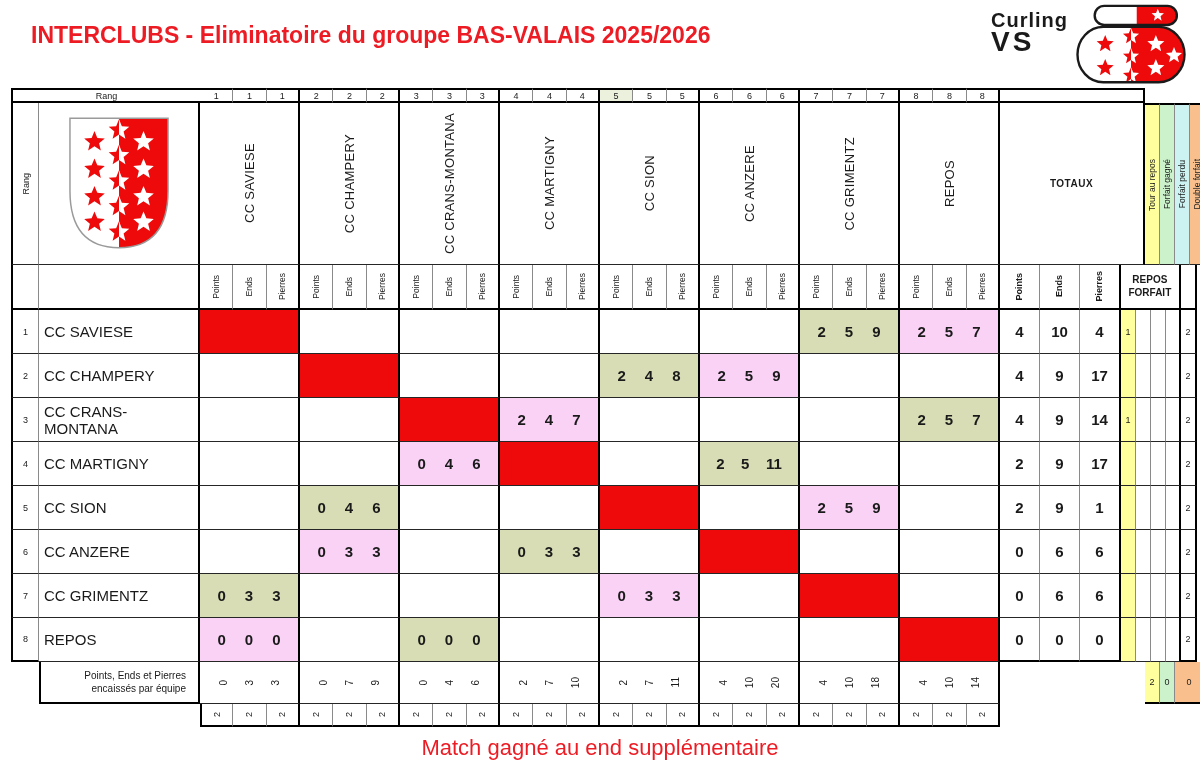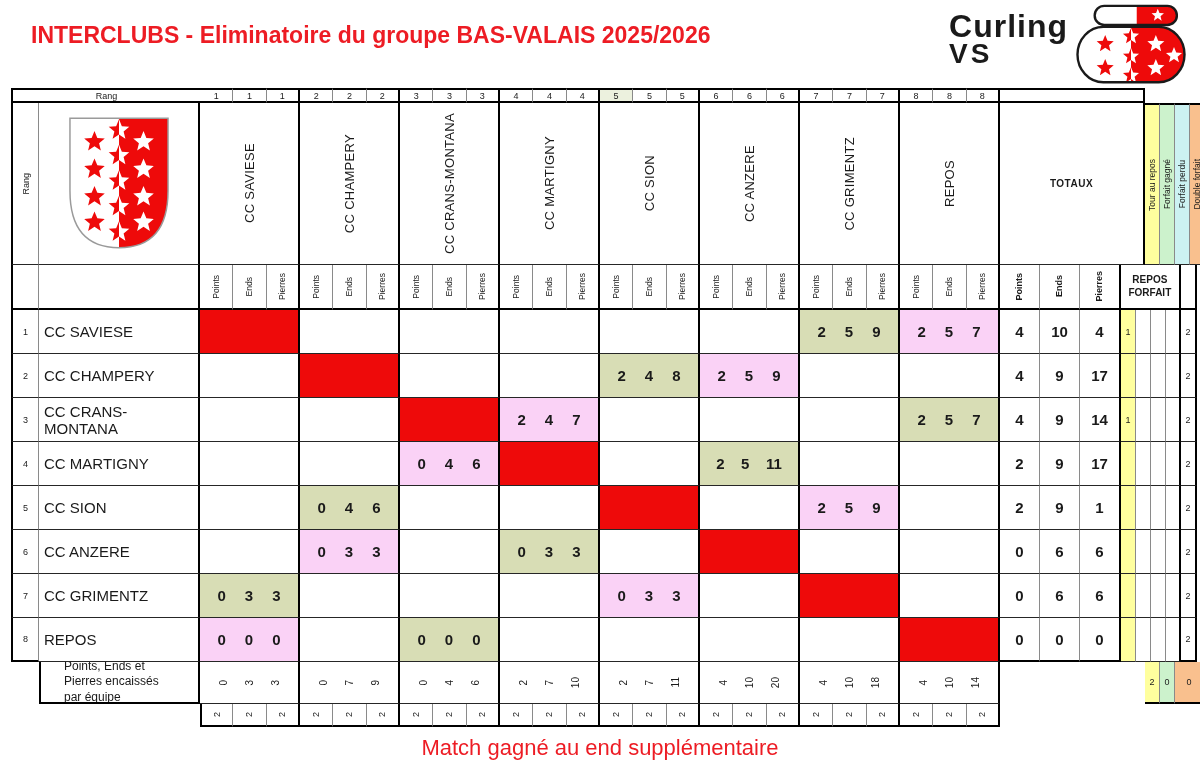--- a/index.html
+++ b/index.html
@@ -1,21 +1,21 @@
 <!DOCTYPE html>
 <html><head>
 <meta charset="utf-8">
 <style>
   html,body{margin:0;padding:0;width:1200px;background:#fff;
     font-family:"Liberation Sans","DejaVu Sans",sans-serif;color:#1a1a1a;}
   .hdr{position:relative;height:88px;}
   .title{position:absolute;left:31px;top:22px;font-size:23px;font-weight:bold;color:#ed1c24;}
   .logo{position:absolute;right:10px;top:2px;display:flex;align-items:flex-start;}
   .logotxt{margin-top:8px;line-height:1;margin-right:4px;}
-  .lw1{font-size:32px;font-weight:bold;letter-spacing:1px;}
+  .lw1{font-size:20px;font-weight:bold;letter-spacing:1px;}
   .lw2{font-size:28px;font-weight:bold;letter-spacing:3px;margin-top:-2px;}
   .tbl{margin-left:11px;width:1186px;}
   .row{display:flex;}
   .rA{height:15px}.rB{height:162px}.rC{height:45px}.rD{height:44px}.rE{height:42px}.rL{height:23px}
   .c{box-sizing:border-box;display:flex;align-items:center;justify-content:center;background:#fff;overflow:hidden;flex:none;}
   .sp{box-sizing:border-box;flex:none;}
   .wRN{width:189px}.wR{width:28px}.wN{width:161px}.wS{width:33.333px}.wT{width:100px}
   .wTo{width:40px}.wTo2{width:41px}.wTot{width:145px}.wX{width:15px}.wM{width:16px}.wO{width:30px}.wF{width:76px}.wRF{width:60px}
   .bL{border-left:2px solid #000}.bT{border-top:2px solid #000}
   .r1{border-right:1px solid #8a8a8a}.r2{border-right:2px solid #000}
@@ -23,21 +23,21 @@
   .bgR{background:#ee0a0a}.bgG{background:#d8ddb5}.bgP{background:#fad2f6}
   .bgY{background:#ffff9e}.bgLG{background:#ccf2cc}.bgC{background:#ccf2f2}.bgO{background:#f9c08e}.hl{background:#ecf1de}
   .f85{font-size:8.5px}.f9{font-size:9px}.f10{font-size:10px}
   .fb15{font-size:15px;font-weight:bold}
   .tn{font-size:13px;letter-spacing:.3px}
   .nm{justify-content:flex-start;padding-left:5px;font-size:15px}
   .g3{justify-content:space-around;font-size:15px;font-weight:bold;padding:0 8px}
   .g3v{justify-content:space-around;padding:0 10px}
   .vt{writing-mode:vertical-rl;transform:rotate(180deg);white-space:nowrap}
   .rf{flex-direction:column;font-size:10px;font-weight:bold;line-height:1.25}
-  .encl{font-size:12px;line-height:1.3;text-align:left;padding:0 23px}
+  .encl{font-size:10px;line-height:1.3;text-align:right;padding:0 12px}
   .totx{font-size:10px;font-weight:bold;letter-spacing:.5px}
   .pep{font-size:8.5px}.pepb{font-size:9px;font-weight:bold}
   .ftr{margin-top:8px;text-align:center;font-size:22px;color:#ed1c24}
 </style>
 </head>
 <body>
 
 <div class="hdr">
   <div class="title">INTERCLUBS - Eliminatoire du groupe BAS-VALAIS 2025/2026</div>
   <div class="logo">

